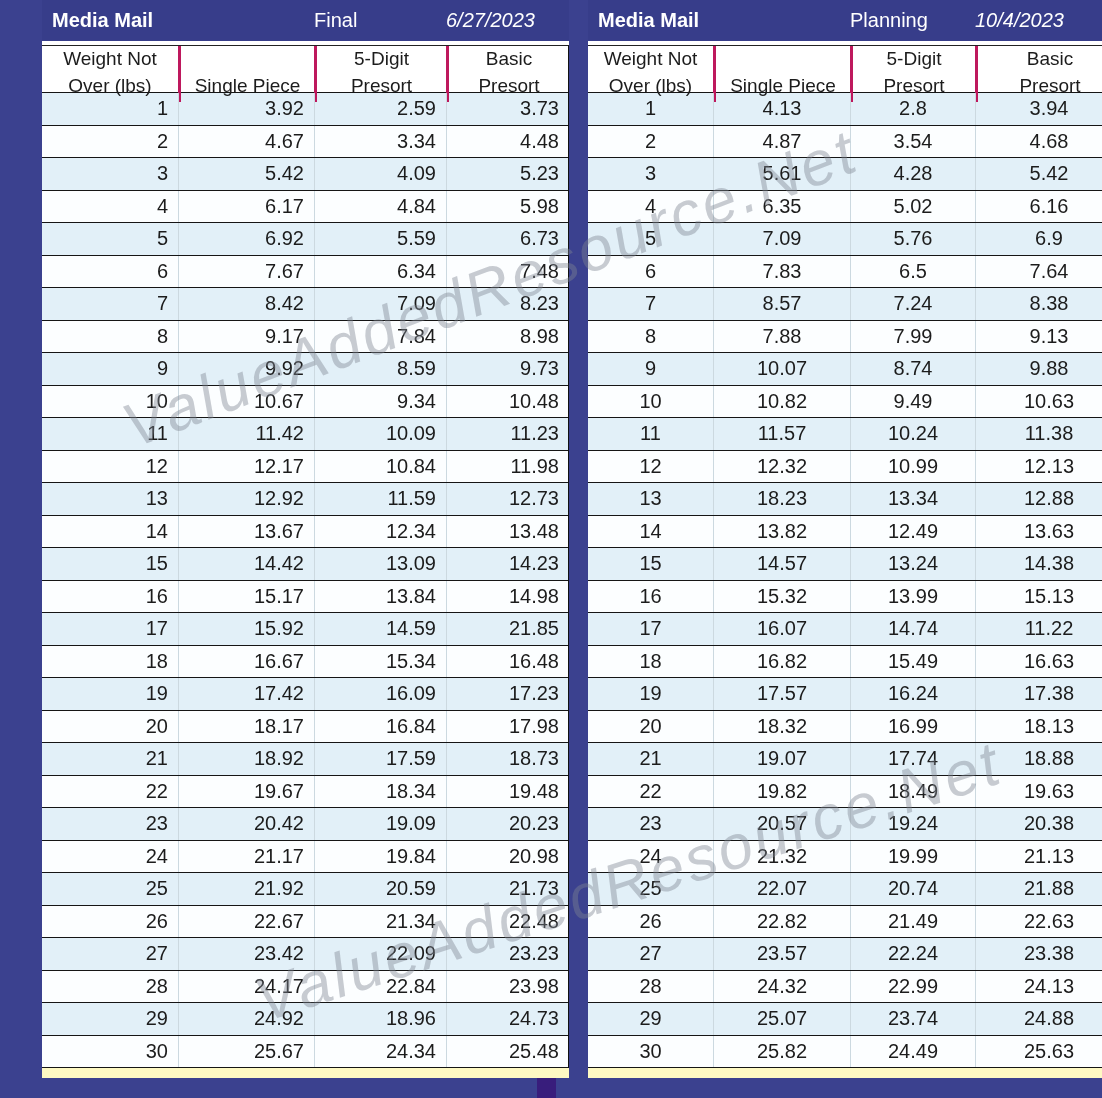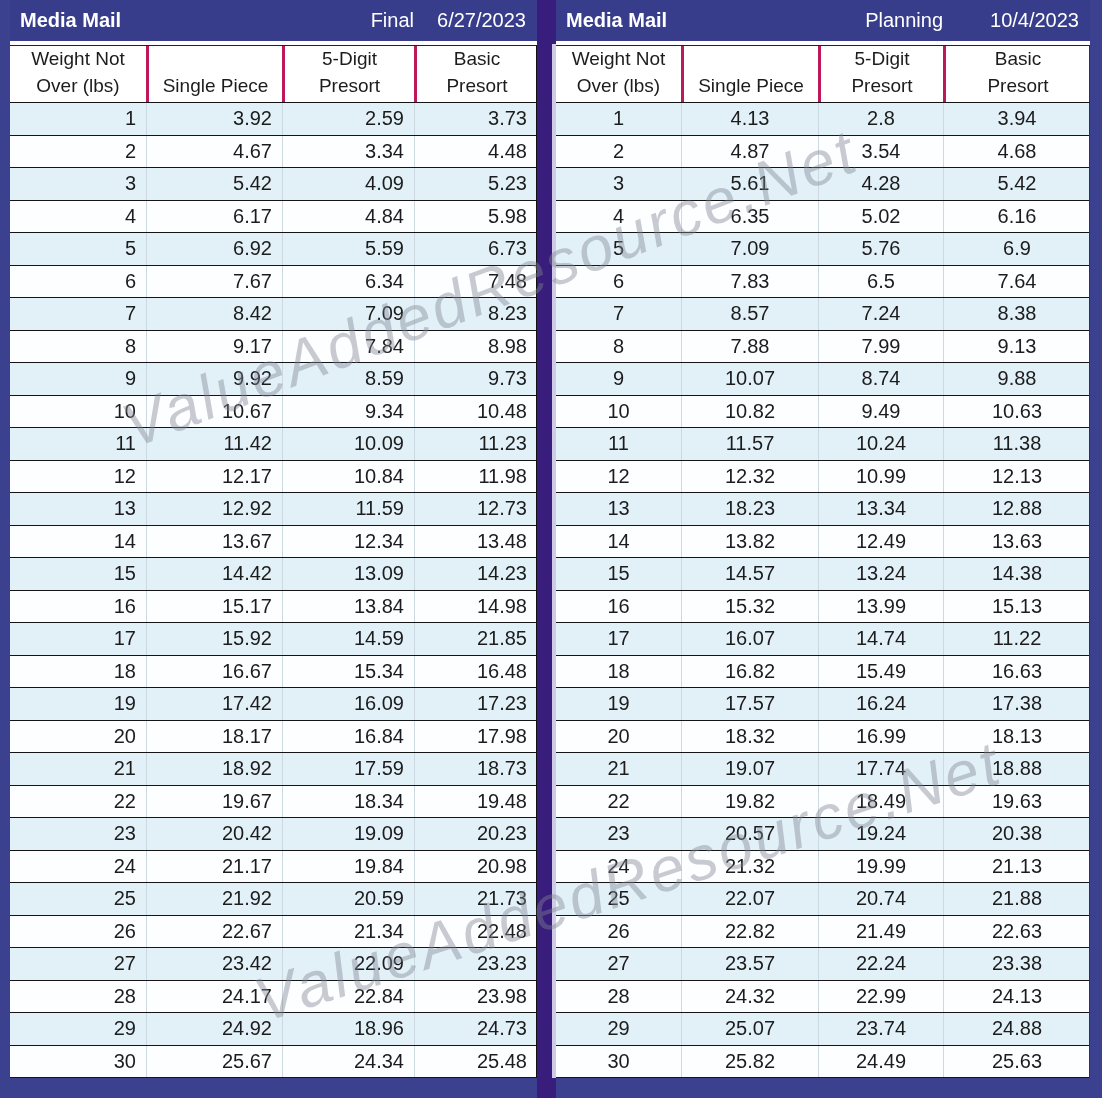--- a/index.html
+++ b/index.html
@@ -14,38 +14,38 @@
     overflow:hidden;
   }
   .divider{
     position:absolute;left:537px;top:0;width:19px;height:1098px;
     background:#381d7c; 
   }
   .divider-gap{
     position:absolute;left:552px;top:44px;width:4px;height:1034px;
     background:#d0cae9;
   }
-  .panel{position:absolute;top:0;height:1078px;background:#fef9c3;}
+  .panel{position:absolute;top:0;height:1078px;background:#fef9c3;margin-left:32px;}
   .panel.left{left:10px;width:527px;--cols:136px 136px 132px 123px;}
   .panel.right{left:556px;width:534px;--cols:125px 137px 125px 147px;}
 
   .titlebar{
     display:grid;grid-template-columns:var(--cols);
     height:41px;align-items:center;
     background:#373d8a;color:#ffffff;font-size:20px;
   }
   .titlebar .tb-title{grid-column:1 / span 2;font-weight:bold;padding-left:10px;}
-  .titlebar .tb-stage{grid-column:3;text-align:right;}
-  .titlebar .tb-date{grid-column:4;text-align:right;padding-right:11px;}
+  .titlebar .tb-stage{grid-column:3;text-align:left;}
+  .titlebar .tb-date{grid-column:4;text-align:left;padding-right:11px;font-style:italic;}
 
   .gap{height:4px;background:#ffffff;}
 
   .colheaders{
     display:grid;grid-template-columns:var(--cols);
-    height:58px;box-sizing:border-box;
+    height:48px;box-sizing:border-box;
     border-top:1.5px solid #222;
     border-bottom:1.5px solid #151515;
     background:#ffffff;
   }
   .hcell{
     display:flex;align-items:flex-end;justify-content:center;
     text-align:center;font-size:19px;line-height:1.4;color:#1c1c1c;
     white-space:pre-line;padding-bottom:3px;
   }
   .hcell + .hcell{border-left:3px solid #be185d;}

